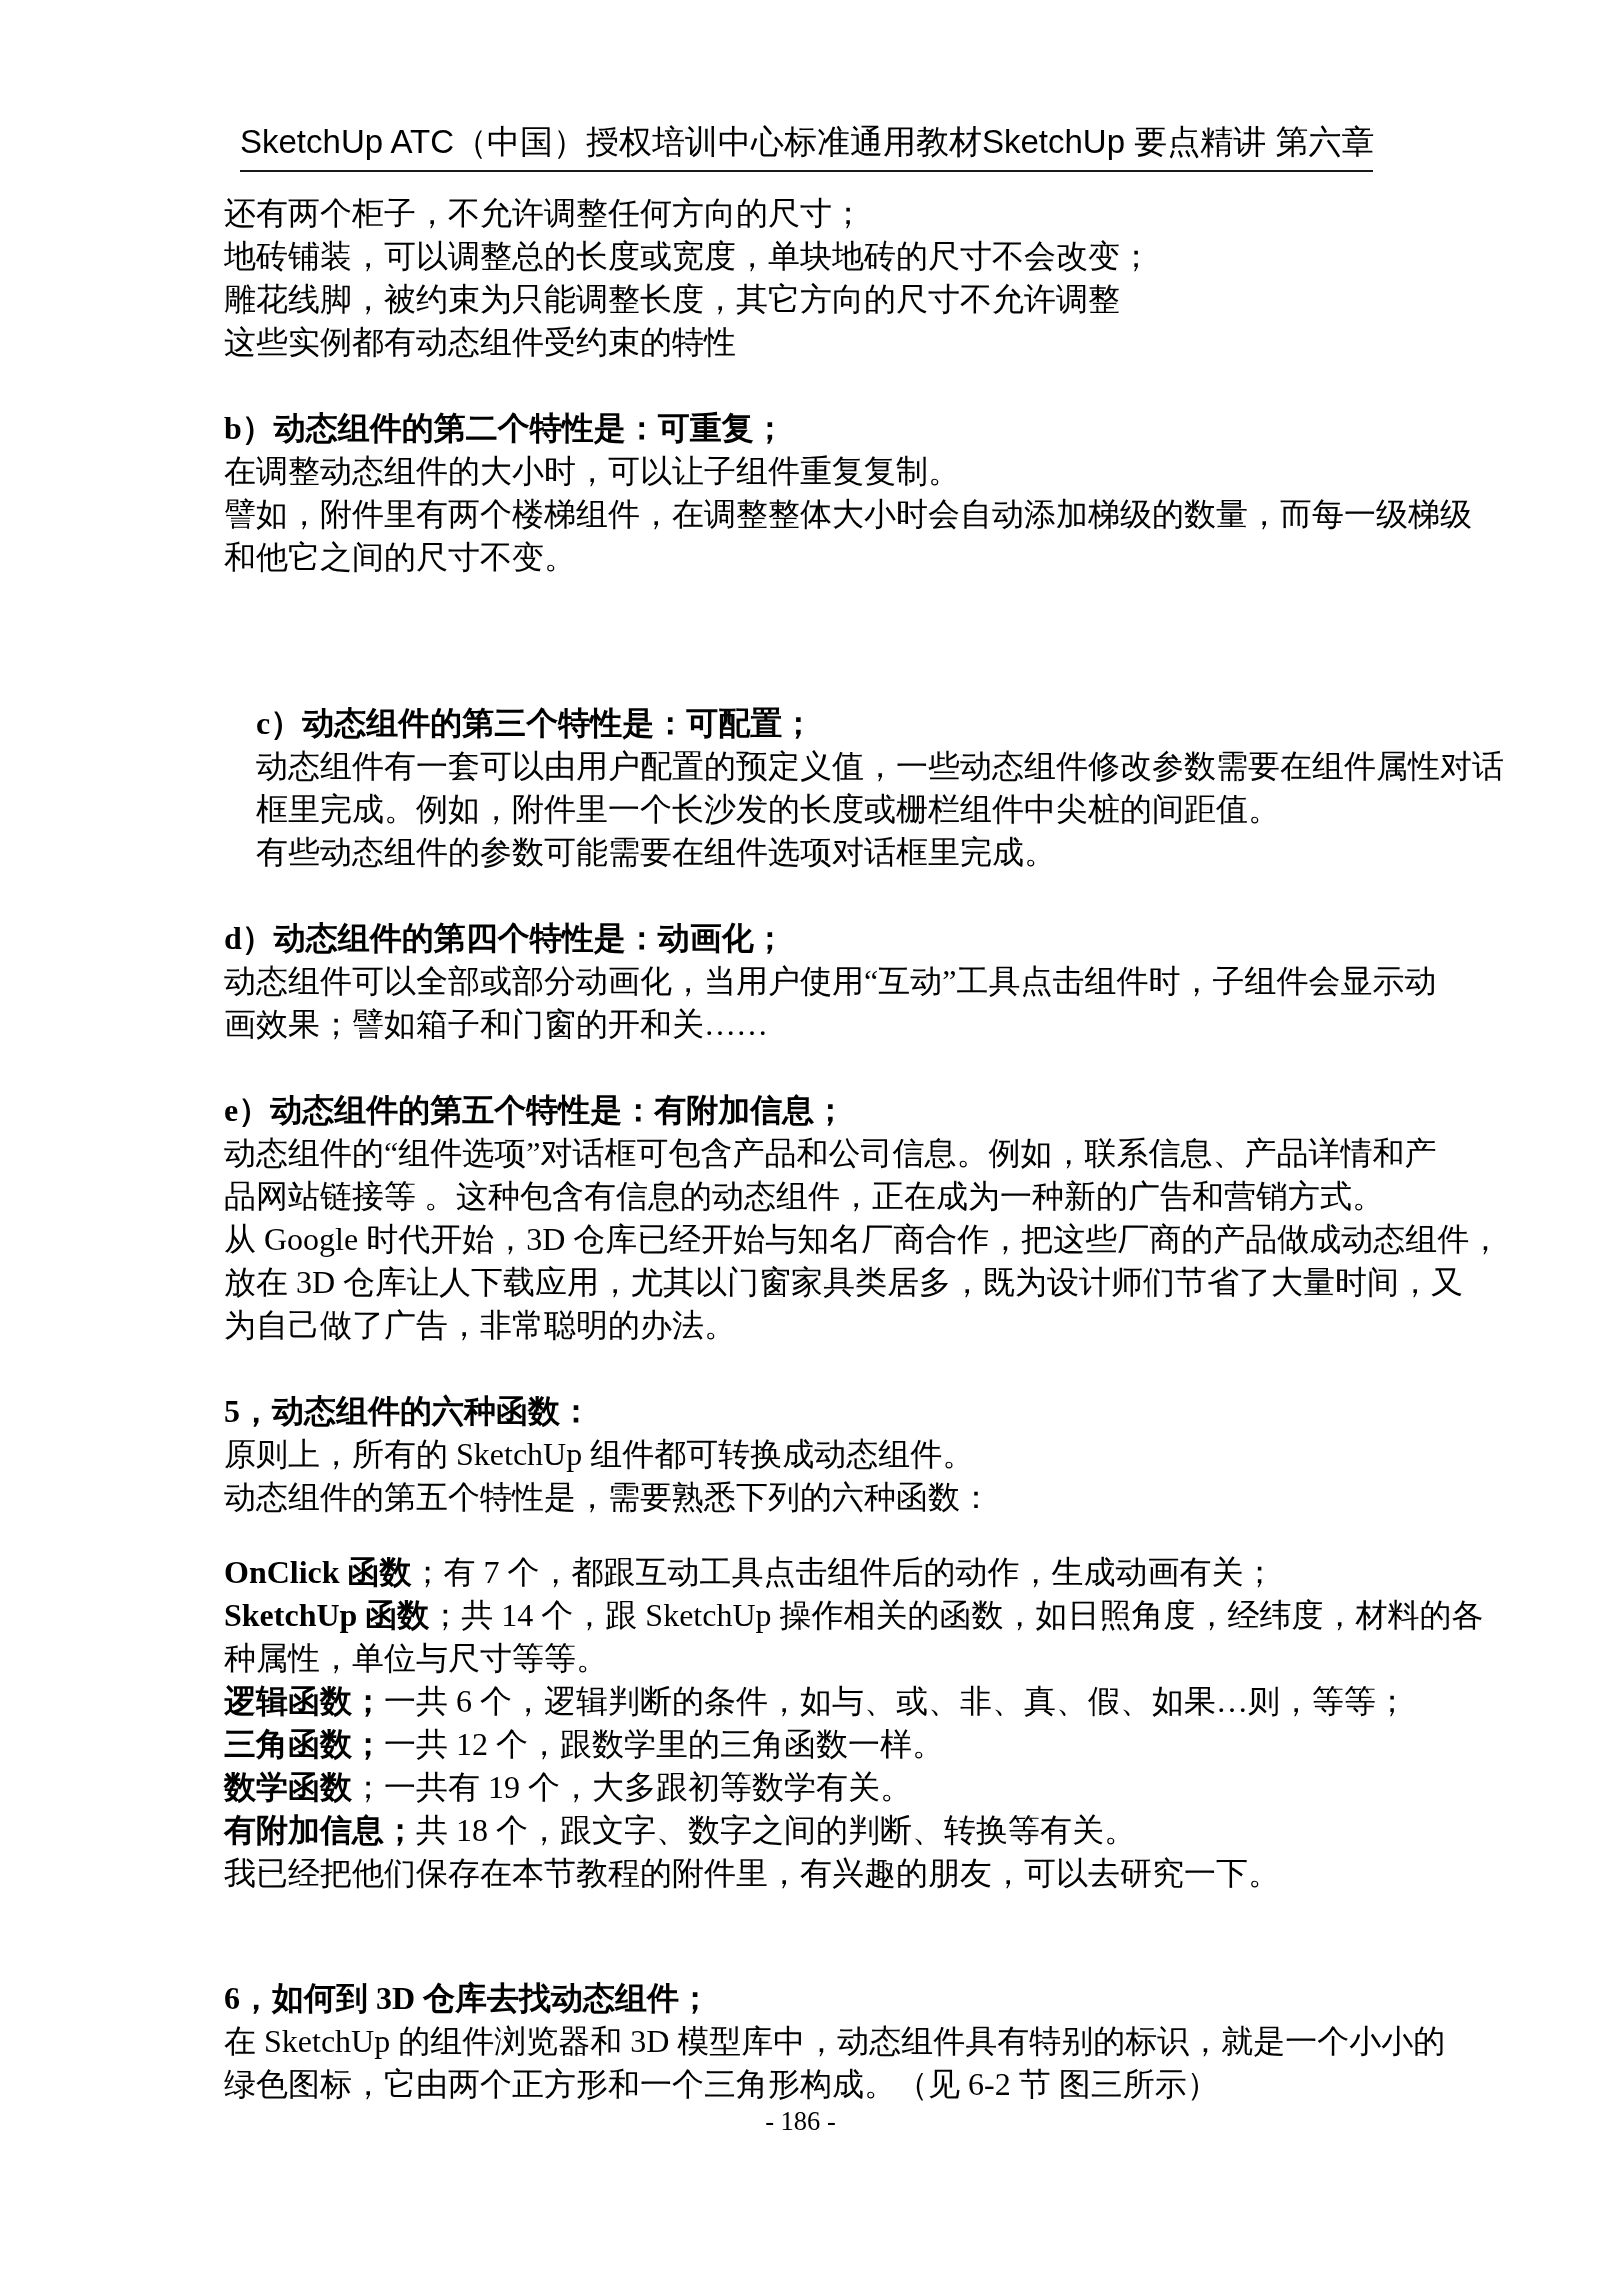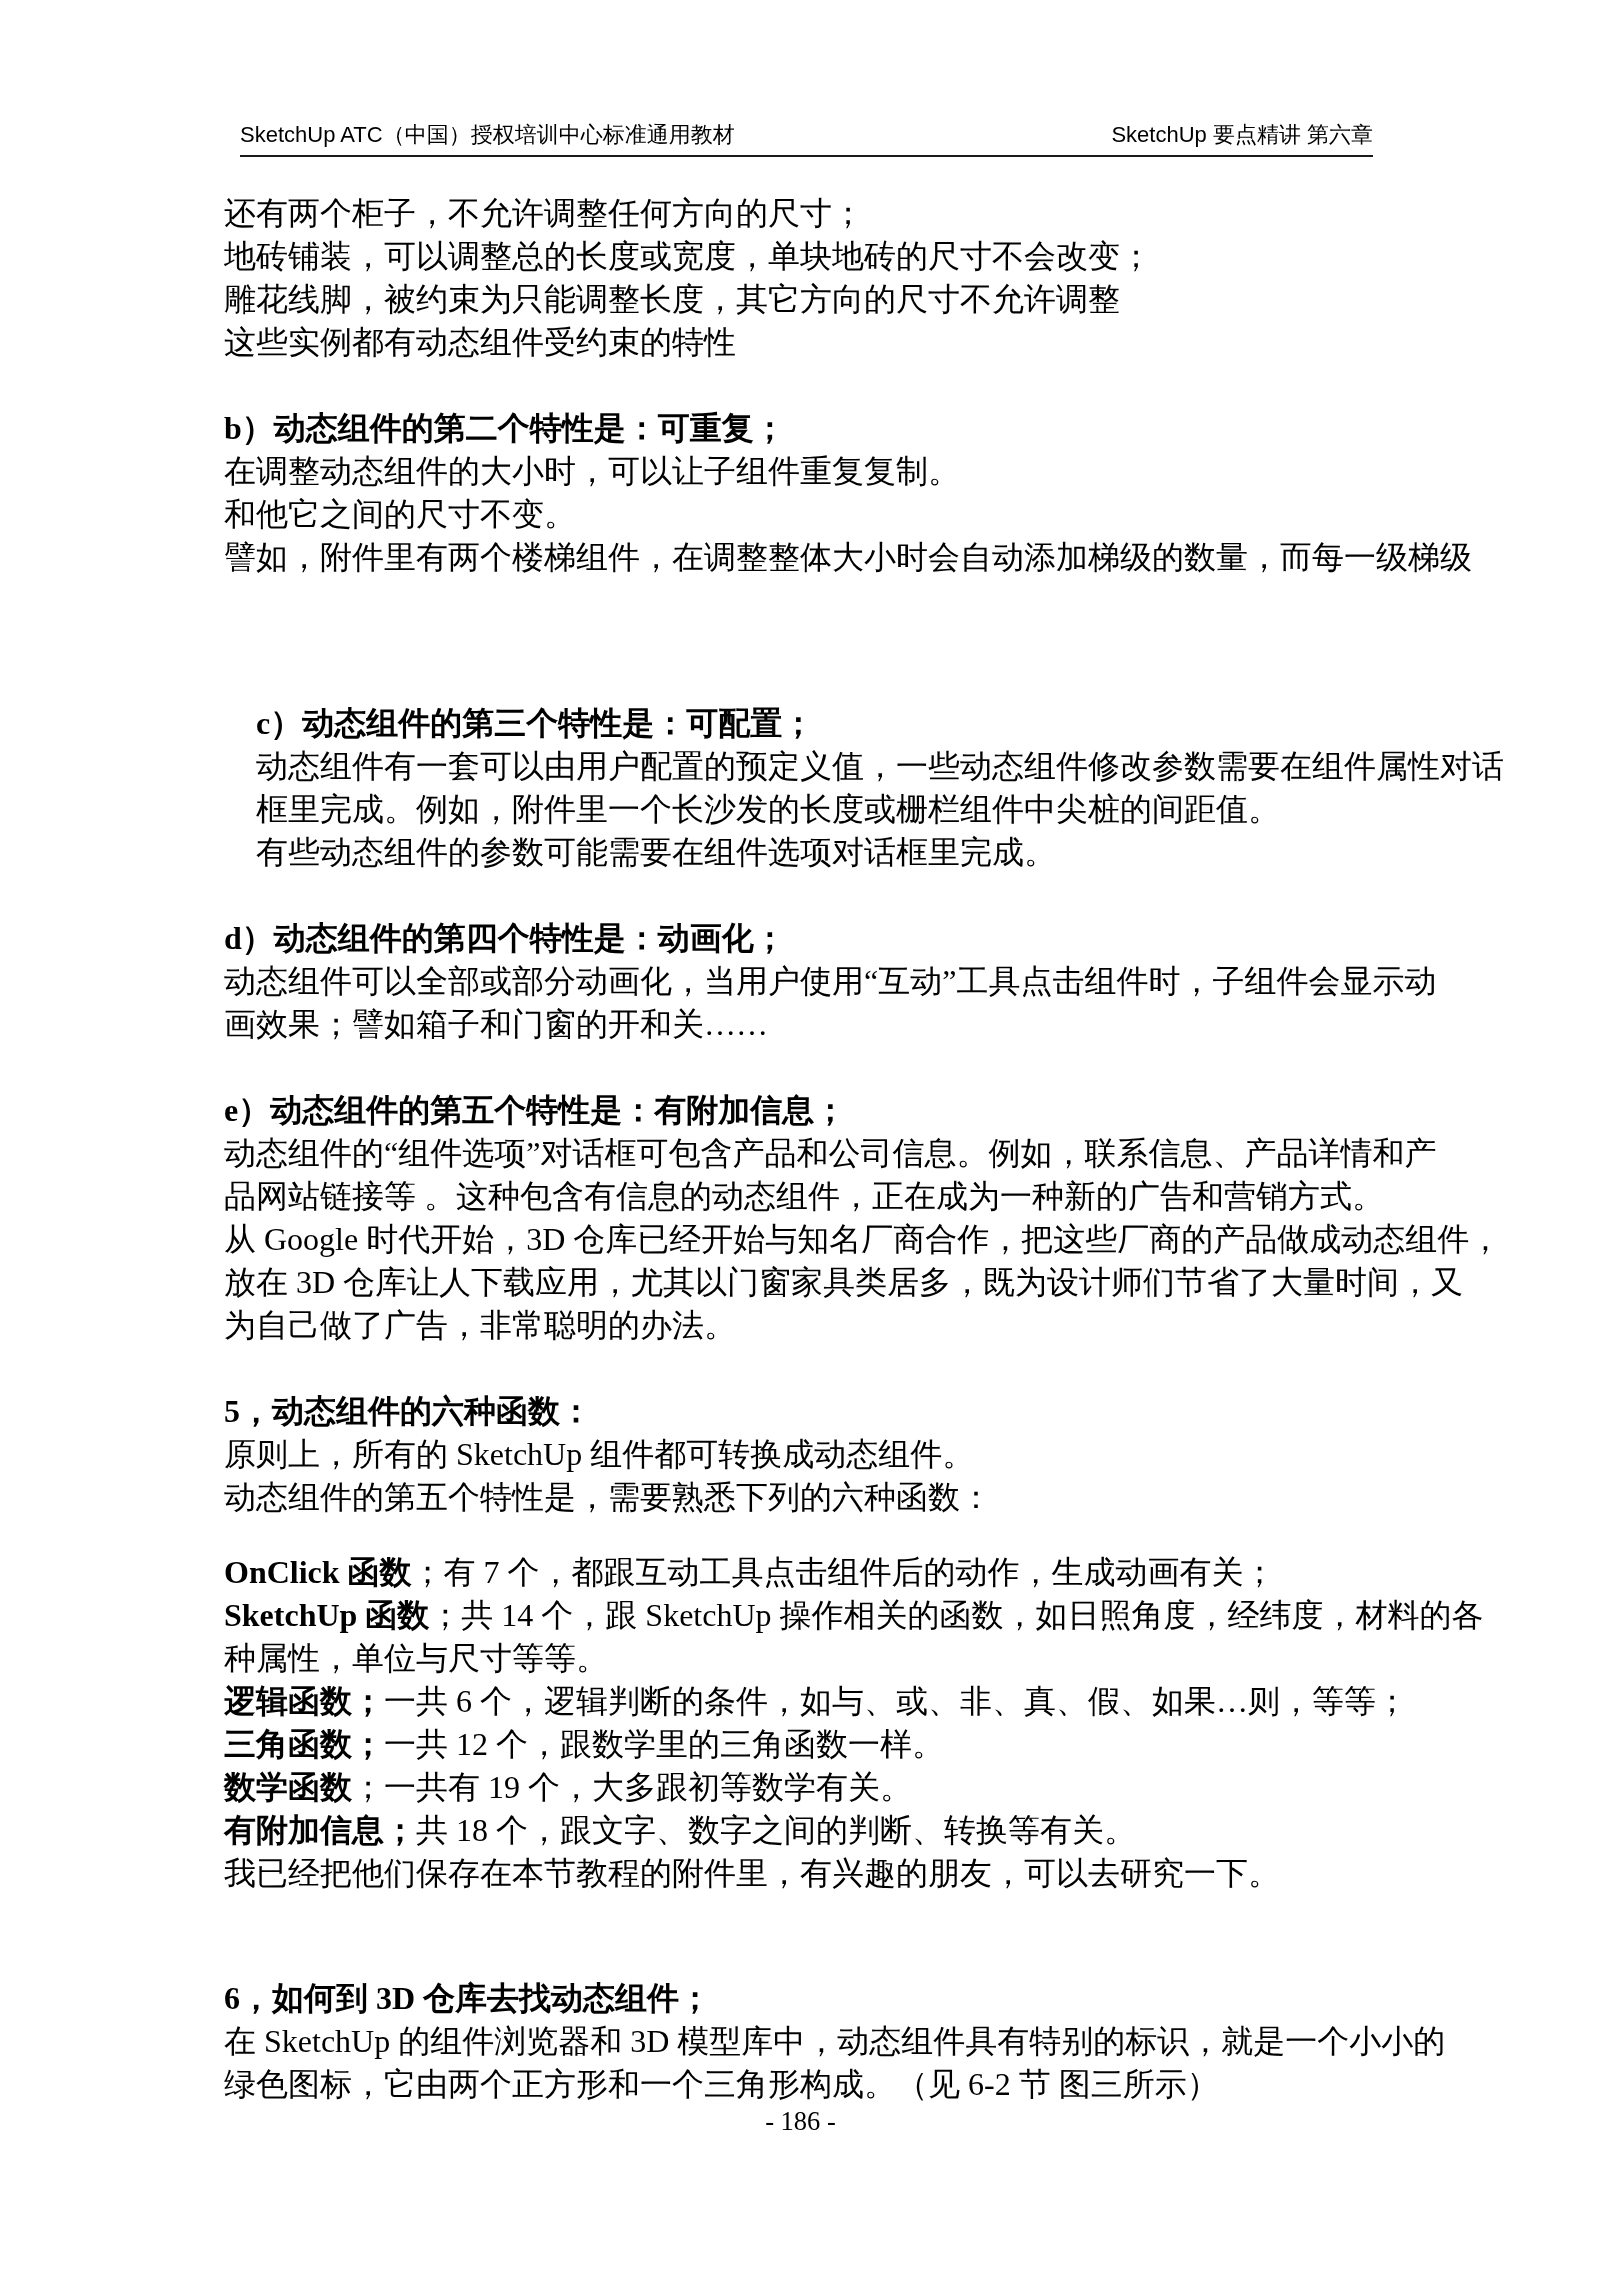--- a/index.html
+++ b/index.html
@@ -16,21 +16,21 @@
     position: absolute;
     left: 240px;
     top: 120px;
     width: 1133px;
     display: flex;
     justify-content: space-between;
     align-items: flex-end;
     border-bottom: 2.9px solid #1a1a1a;
     padding-bottom: 4.9px;
     font-family: "Liberation Sans", "DejaVu Sans", sans-serif;
-    font-size: 22px;
+    font-size: 33px;
     font-weight: 500;
     white-space: nowrap;
   }
   .content {
     position: absolute;
     left: 224px;
     top: 192px;
     width: 1137px;
     font-size: 32px;
     line-height: 43px;
@@ -66,22 +66,22 @@
   <div class="content">
     <div>
         <div class="line"><span>还有两个柜子，不允许调整任何方向的尺寸；</span></div>
         <div class="line"><span>地砖铺装，可以调整总的长度或宽度，单块地砖的尺寸不会改变；</span></div>
         <div class="line"><span>雕花线脚，被约束为只能调整长度，其它方向的尺寸不允许调整</span></div>
         <div class="line"><span>这些实例都有动态组件受约束的特性</span></div>
       </div>
     <div class="sec-gap-1">
         <div class="line heading"><span>b）动态组件的第二个特性是：可重复；</span></div>
         <div class="line"><span>在调整动态组件的大小时，可以让子组件重复复制。</span></div>
+        <div class="line"><span>譬如，附件里有两个楼梯组件，在调整整体大小时会自动添加梯级的数量，而每一级梯级</span></div>
         <div class="line"><span>和他它之间的尺寸不变。</span></div>
-        <div class="line"><span>譬如，附件里有两个楼梯组件，在调整整体大小时会自动添加梯级的数量，而每一级梯级</span></div>
       </div>
     <div class="sec-gap-big">
         <div class="line heading"><span>c）动态组件的第三个特性是：可配置；</span></div>
         <div class="line"><span>动态组件有一套可以由用户配置的预定义值，一些动态组件修改参数需要在组件属性对话</span></div>
         <div class="line"><span>框里完成。例如，附件里一个长沙发的长度或栅栏组件中尖桩的间距值。</span></div>
         <div class="line"><span>有些动态组件的参数可能需要在组件选项对话框里完成。</span></div>
       </div>
     <div class="sec-gap-1">
         <div class="line heading"><span>d）动态组件的第四个特性是：动画化；</span></div>
         <div class="line"><span>动态组件可以全部或部分动画化，当用户使用“互动”工具点击组件时，子组件会显示动</span></div>

